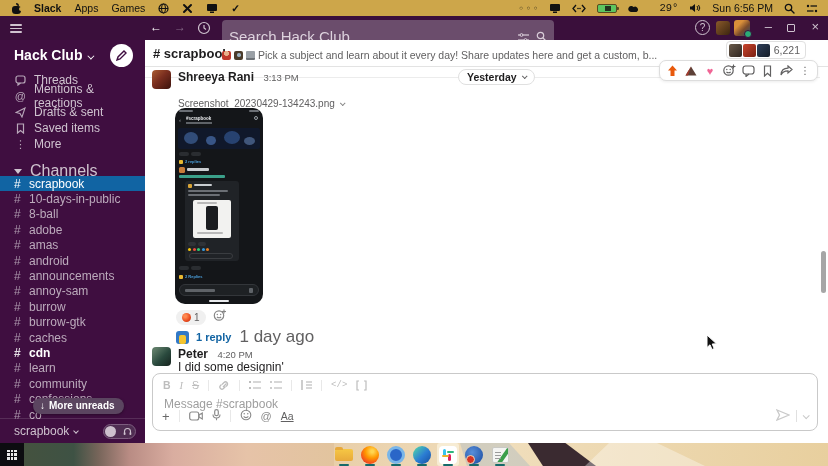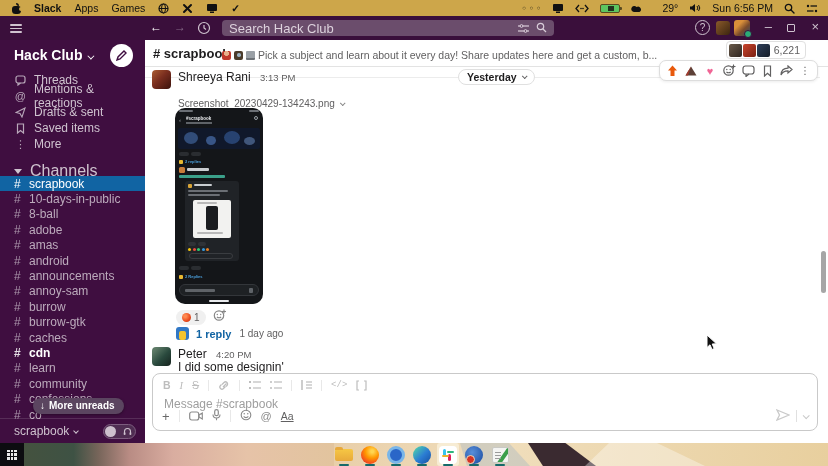--- a/index.html
+++ b/index.html
@@ -22,21 +22,21 @@
   .battery::after { content:""; position:absolute; right:-3px; top:2px; width:2px; height:3px; background:#5a4a20; border-radius:0 1px 1px 0; }
   .mb-dots { font-size:6px; letter-spacing:1px; }
 
   
   .titlebar { position:absolute; left:0; top:16px; width:828px; height:24px; background:#3a0f3b; color:#cfc3cf; }
   .hamburger { position:absolute; left:10px; top:8px; width:12px; height:9px; }
   .hamburger i { display:block; height:1.5px; background:#cfc3cf; margin-bottom:2px; border-radius:1px; }
   .nav-back { position:absolute; left:150px; top:4px; font-size:12px; color:#ffffff; }
   .nav-fwd { position:absolute; left:174px; top:4px; font-size:12px; color:#876b88; }
   .histclock { position:absolute; left:197px; top:5px; }
-  .searchbox { position:absolute; left:222px; top:4px; width:332px; height:16px; background:#6b4d6c; border-radius:4px; display:flex; align-items:center; padding:8px 7px; font-size:13px; color:#ddd2dd; }
+  .searchbox { position:absolute; left:222px; top:4px; width:332px; height:16px; background:#6b4d6c; border-radius:4px; display:flex; align-items:center; padding:16px 7px; font-size:15px; color:#ddd2dd; }
   .searchbox .sx { margin-left:auto; display:flex; gap:7px; align-items:center; }
   .tb-help { position:absolute; right:118px; top:4px; width:15px; height:15px; border:1px solid #cfc3cf; border-radius:50%; font-size:10px; text-align:center; line-height:13px; }
   .tb-ws { position:absolute; right:98px; top:5px; width:14px; height:14px; border-radius:3px; background:linear-gradient(135deg,#8a5a2a,#3c2510); }
   .tb-av { position:absolute; right:78px; top:4px; width:16px; height:16px; border-radius:3px; background:linear-gradient(135deg,#d98f3a 30%,#7a4a2b 60%,#2f4a6b); }
   .tb-av::after { content:""; position:absolute; right:-2px; bottom:-2px; width:6px; height:6px; background:#2bac76; border:1.5px solid #3a0f3b; border-radius:50%; }
   .wc-min { position:absolute; right:56px; top:3px; font-size:13px; }
   .wc-max { position:absolute; right:33px; top:8px; width:8px; height:8px; border:1.2px solid #cfc3cf; border-radius:1px; }
   .wc-close { position:absolute; right:9px; top:3px; font-size:13px; }
 
   
@@ -90,21 +90,21 @@
   .ht.kebab { font-size:10px; color:#616061; letter-spacing:0; }
 
   .date-line { position:absolute; left:0; right:8px; top:37px; height:1px; background:#ececec; }
   .date-pill { position:absolute; left:313px; top:29px; height:16px; background:#fff; border:1px solid #e0e0e0; border-radius:9px; font-size:10.5px; font-weight:bold; color:#1d1c1d; display:flex; align-items:center; padding:0 8px; gap:5px; z-index:2; }
   .date-pill .chev4 { width:4px; height:4px; border-right:1.3px solid #616061; border-bottom:1.3px solid #616061; transform:rotate(45deg) translateY(-1px); }
 
   .av19 { position:absolute; width:19px; height:19px; border-radius:4px; }
   .av-shreeya { left:7px; top:30px; background:linear-gradient(135deg,#a0522d 10%,#7a2e1f 45%,#3a120c); }
   .av-peter { left:7px; top:307px; background:linear-gradient(135deg,#5d7a66 15%,#2a4a3e 55%,#16231e); }
   .mrow-name { position:absolute; font-size:12px; color:#1d1c1d; }
-  .mauthor { font-weight:normal; }
+  .mauthor { font-weight:bold; }
   .mtime { font-size:9.5px; color:#616061; margin-left:6px; }
   .mtext { position:absolute; font-size:12px; color:#1d1c1d; }
   .mention { background:#fcf0c8; color:#8a6914; border-radius:3px; padding:0 3px; }
   .filerow { position:absolute; left:33px; top:58px; font-size:10px; color:#616061; display:flex; align-items:center; gap:5px; }
   .chev5 { width:4px; height:4px; border-right:1.3px solid #868686; border-bottom:1.3px solid #868686; transform:rotate(45deg) translateY(-1px); }
 
   
   .attach { position:absolute; left:30px; top:68px; width:88px; height:196px; border-radius:10px; background:#141619; overflow:hidden; }
   .ph-status { position:absolute; left:4px; top:2px; right:4px; height:3px; display:flex; justify-content:space-between; }
   .ph-status i { width:14px; height:2px; background:#6b6f75; border-radius:1px; }
@@ -140,21 +140,21 @@
   .ph-home { position:absolute; left:34px; bottom:2px; width:20px; height:2px; background:#e8eaed; border-radius:1px; }
 
   .reactions { position:absolute; left:31px; top:268px; display:flex; align-items:center; gap:7px; }
   .rpill { height:15px; background:#f0f0f0; border-radius:8px; display:flex; align-items:center; padding:0 6px; gap:3px; }
   .remoji { width:9px; height:9px; border-radius:50%; background:radial-gradient(circle at 35% 35%, #ff8a50 15%, #e8491d 60%, #b33011); }
   .rcount { font-size:10px; color:#616061; }
   .threadrow { position:absolute; left:31px; top:287px; display:flex; align-items:center;text-align:center; }
   .tav { width:13px; height:13px; border-radius:3px; background:#3178c6; position:relative; overflow:hidden; }
   .tav::after { content:""; position:absolute; left:3px; top:4px; width:7px; height:9px; background:#f4c430; border-radius:2px; }
   .treplies { font-size:11px; font-weight:bold; color:#1264a3; margin-left:7px; }
-  .twhen { font-size:10px; color:#616061; margin-left:8px; }
+  .twhen { font-size:17px; color:#616061; margin-left:8px; }
 
   
   .composer { position:absolute; left:7px; right:10px; top:333px; height:58px; border:1px solid #c9c9c9; border-radius:8px; background:#fff; }
   .fmt { display:flex; align-items:center; gap:9px; padding:5px 10px 0 10px; color:#bdbdbd; font-size:10.5px; }
   .fmt .vd { width:1px; height:11px; background:#e8e8e8; }
   .fmt svg { display:block; }
   .placeholder { position:absolute; left:11px; top:23px; font-size:12px; color:#9e9e9e; }
   .cbottom { position:absolute; left:9px; right:9px; bottom:5px; height:18px; display:flex; align-items:center; gap:9px; color:#8a8a8a; }
   .cbottom .plus { font-size:13px; color:#696969; }
   .cbottom .vd { width:1px; height:12px; background:#e8e8e8; }
@@ -240,21 +240,21 @@
         </span>
       <span class="mbi">
           <svg width="14" height="9" viewBox="0 0 14 9">
             <path d="M4 1 L1 4.5 L4 8" fill="none" stroke="#111" stroke-width="1.3"></path>
             <path d="M10 1 L13 4.5 L10 8" fill="none" stroke="#111" stroke-width="1.3"></path>
             <circle cx="6" cy="4.5" r=".8" fill="#111"></circle>
             <circle cx="8" cy="4.5" r=".8" fill="#111"></circle>
           </svg>
         </span>
       <span class="battery"></span>
-      <span style="display:flex;align-items:center;gap:20px;">
+      <span style="display:flex;align-items:center;gap:20px;font-family:Liberation Mono, monospace;">
         <span class="mbi">
             <svg width="11" height="9" viewBox="0 0 11 9">
               <path d="M3 8 A3 3 0 1 1 5.5 3 A2.5 2.5 0 1 1 8.5 8 Z" fill="#111"></path>
             </svg>
           </span>
         <span>29°</span>
       </span>
       <span class="mbi">
           <svg width="12" height="10" viewBox="0 0 12 10">
             <path d="M1 3.5 H3 L6 1 V9 L3 6.5 H1 Z" fill="#111"></path>

